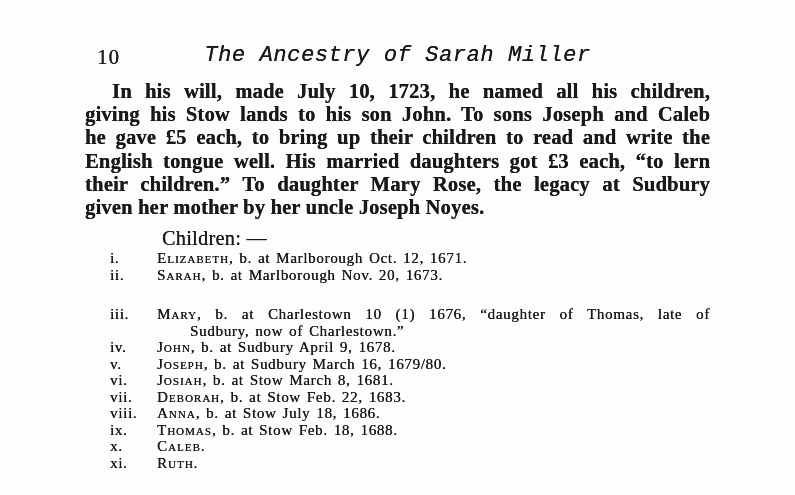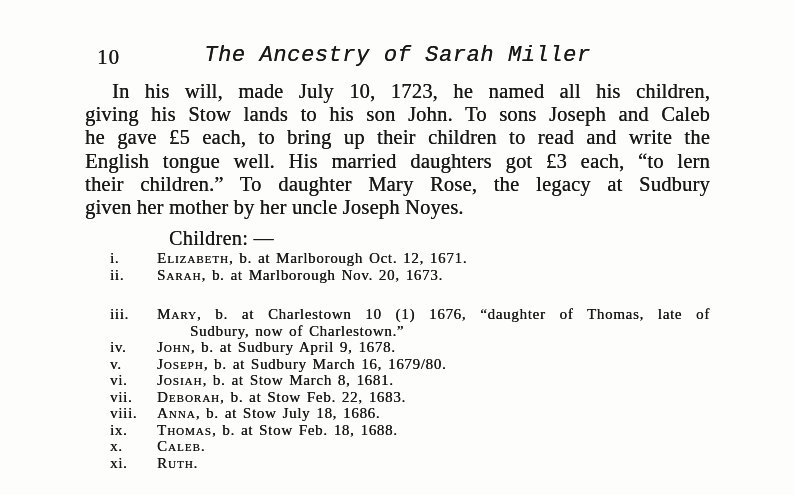--- a/index.html
+++ b/index.html
@@ -42,34 +42,35 @@
 
   
   .body-par {
     position: absolute;
     left: 85px;
     top: 80px;
     width: 625px;
     font-size: 20.5px;
     line-height: 23.2px;
     letter-spacing: 0.2px;
+    font-weight: bold;
   }
   .pline {
     display: block;
     text-align: justify;
     text-align-last: justify;
     white-space: normal;
   }
   .pline.first { text-indent: 27px; }
   .pline.last  { text-align: center; text-align-last: left; }
 
   
   .children-heading {
     position: absolute;
-    left: 169px;
+    left: 162px;
     top: 227px;
     font-size: 20px;
     letter-spacing: 0.4px;
   }
   .child-list {
     position: absolute;
     left: 110px;
     top: 250px;
     width: 600px;
     font-size: 15px;

